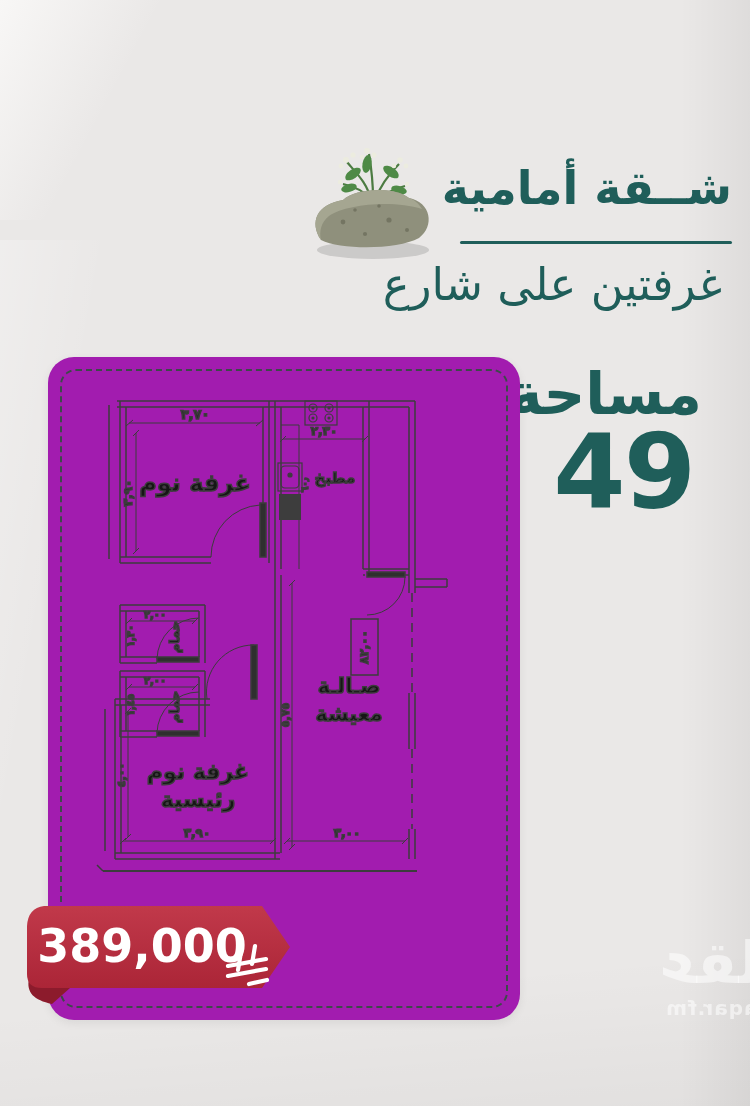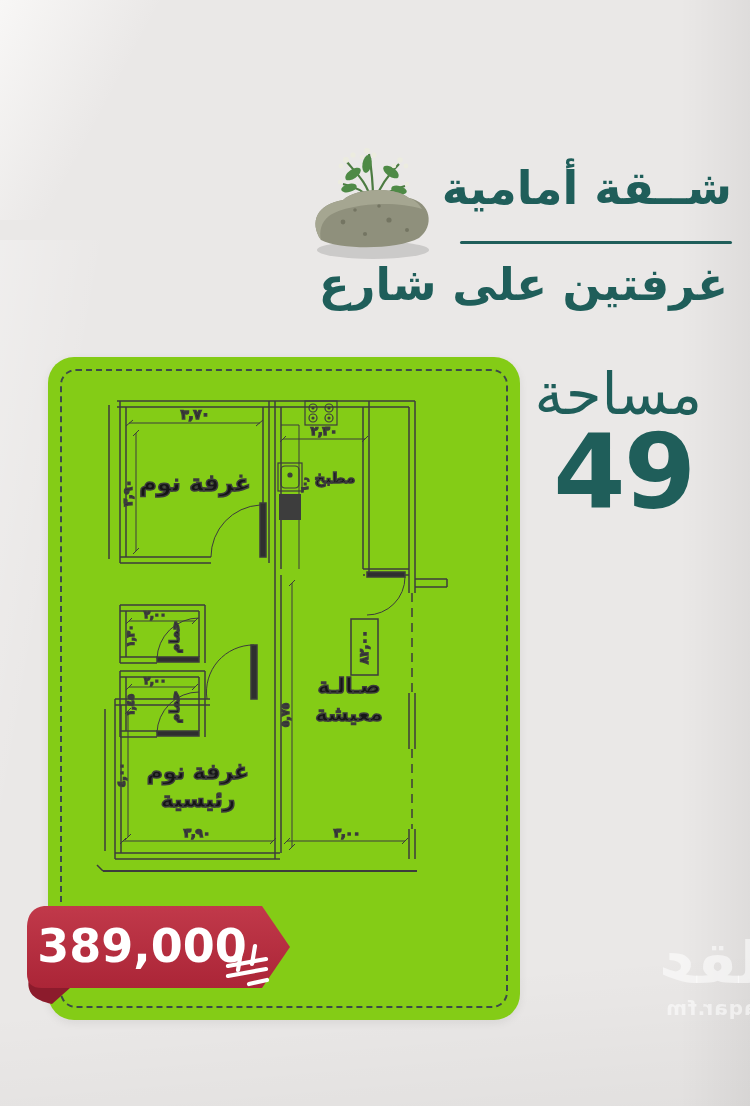--- a/index.html
+++ b/index.html
@@ -21,37 +21,37 @@
   .teal{color:#1f5e5a;}
   .hdr-title{
     position:absolute;top:156px;right:18px;direction:rtl;
     font-size:46px;font-weight:bold;letter-spacing:0;line-height:1.4;
   }
   .hdr-underline{
     position:absolute;top:241px;right:18px;width:272px;height:3px;
     background:#1f5e5a;border-radius:2px;
   }
   .hdr-subtitle{
-    position:absolute;top:258px;right:22px;direction:rtl;
-    font-size:45px;font-weight:bold;
+    position:absolute;top:258px;right:28px;direction:rtl;
+    font-size:45px;font-weight:normal;
   }
   .area-label{
     position:absolute;top:360px;right:48px;direction:rtl;
-    font-size:58px;font-weight:400;
+    font-size:58px;font-weight:700;
   }
   .area-value{
     position:absolute;top:420px;right:56px;
     font-size:104px;font-weight:800;line-height:1;letter-spacing:-2px;
   }
 
   .plant{position:absolute;left:303px;top:142px;}
 
   .plan-card{
     position:absolute;left:48px;top:357px;width:472px;height:663px;
-    background:#84cc16;border-radius:26px;
+    background:#a21caf;border-radius:26px;
     box-shadow:0 3px 10px rgba(0,0,0,0.07);
   }
   .plan-card .dashed{
     position:absolute;left:12px;top:12px;right:12px;bottom:12px;
     border:2.5px dashed #3c4a49;border-radius:16px;
   }
   .plan-svg{position:absolute;left:47px;top:36px;}
 
   .ribbon{position:absolute;left:14px;top:898px;z-index:5;}
 

